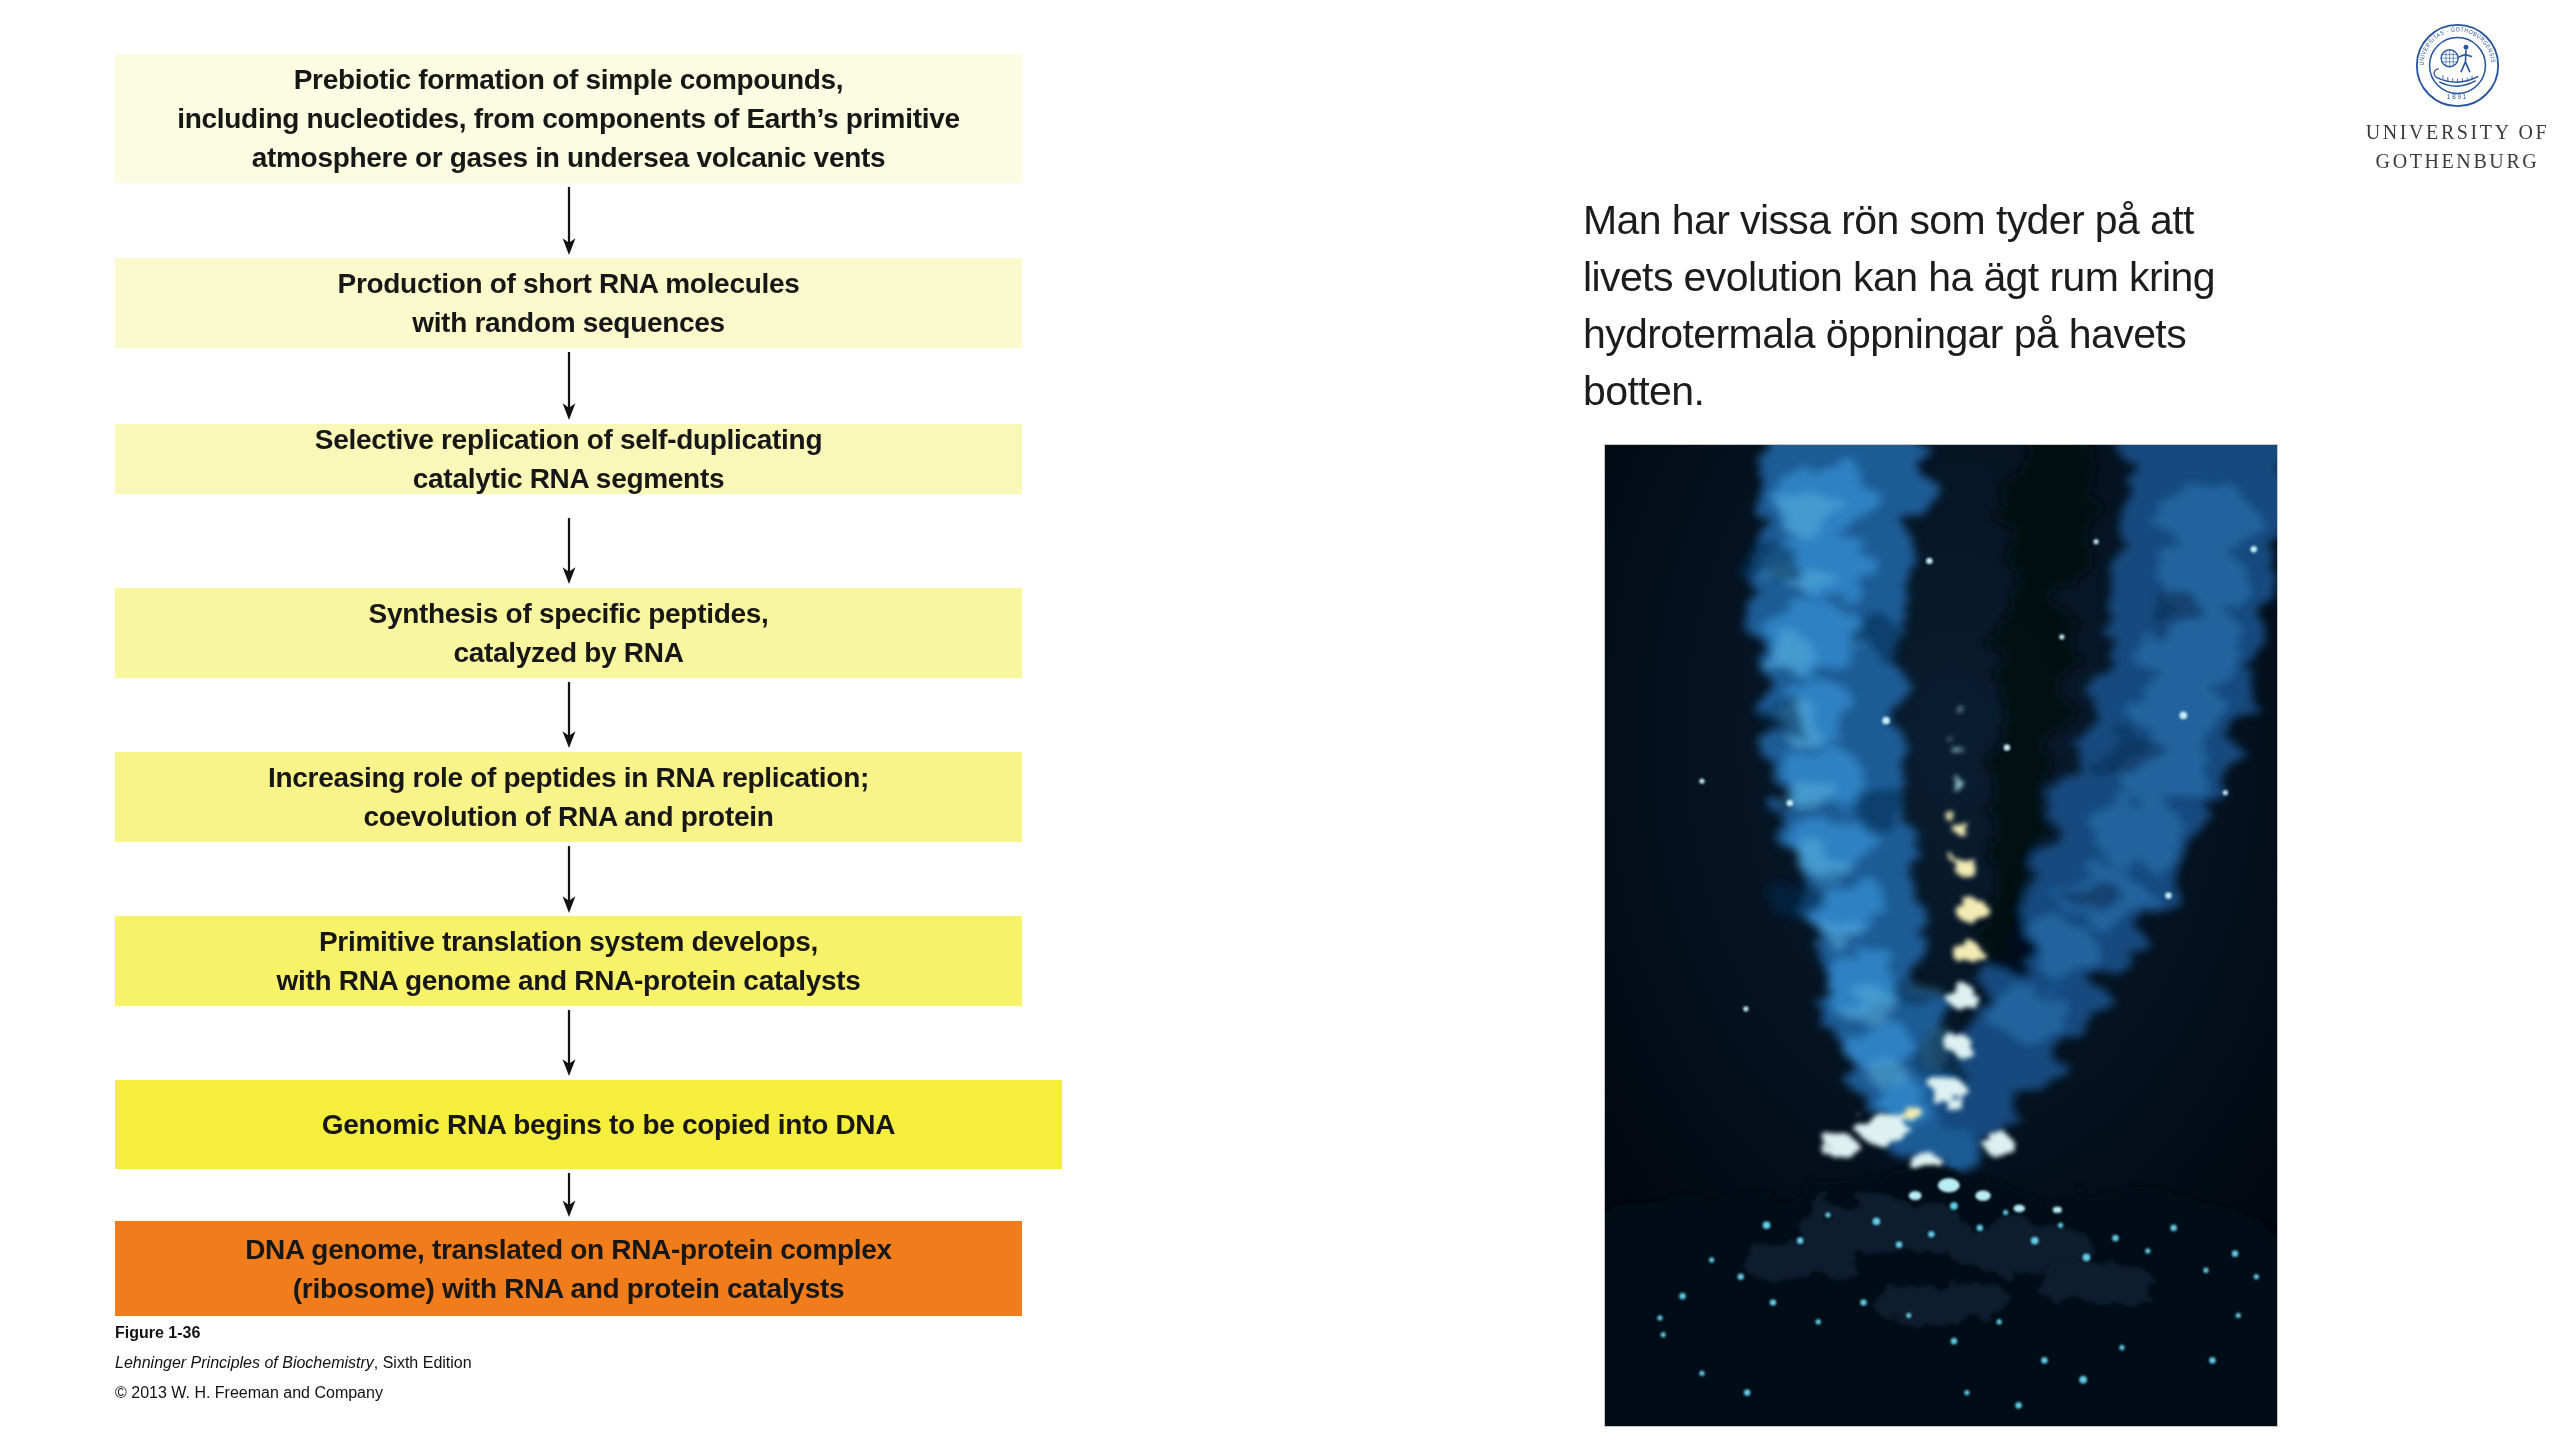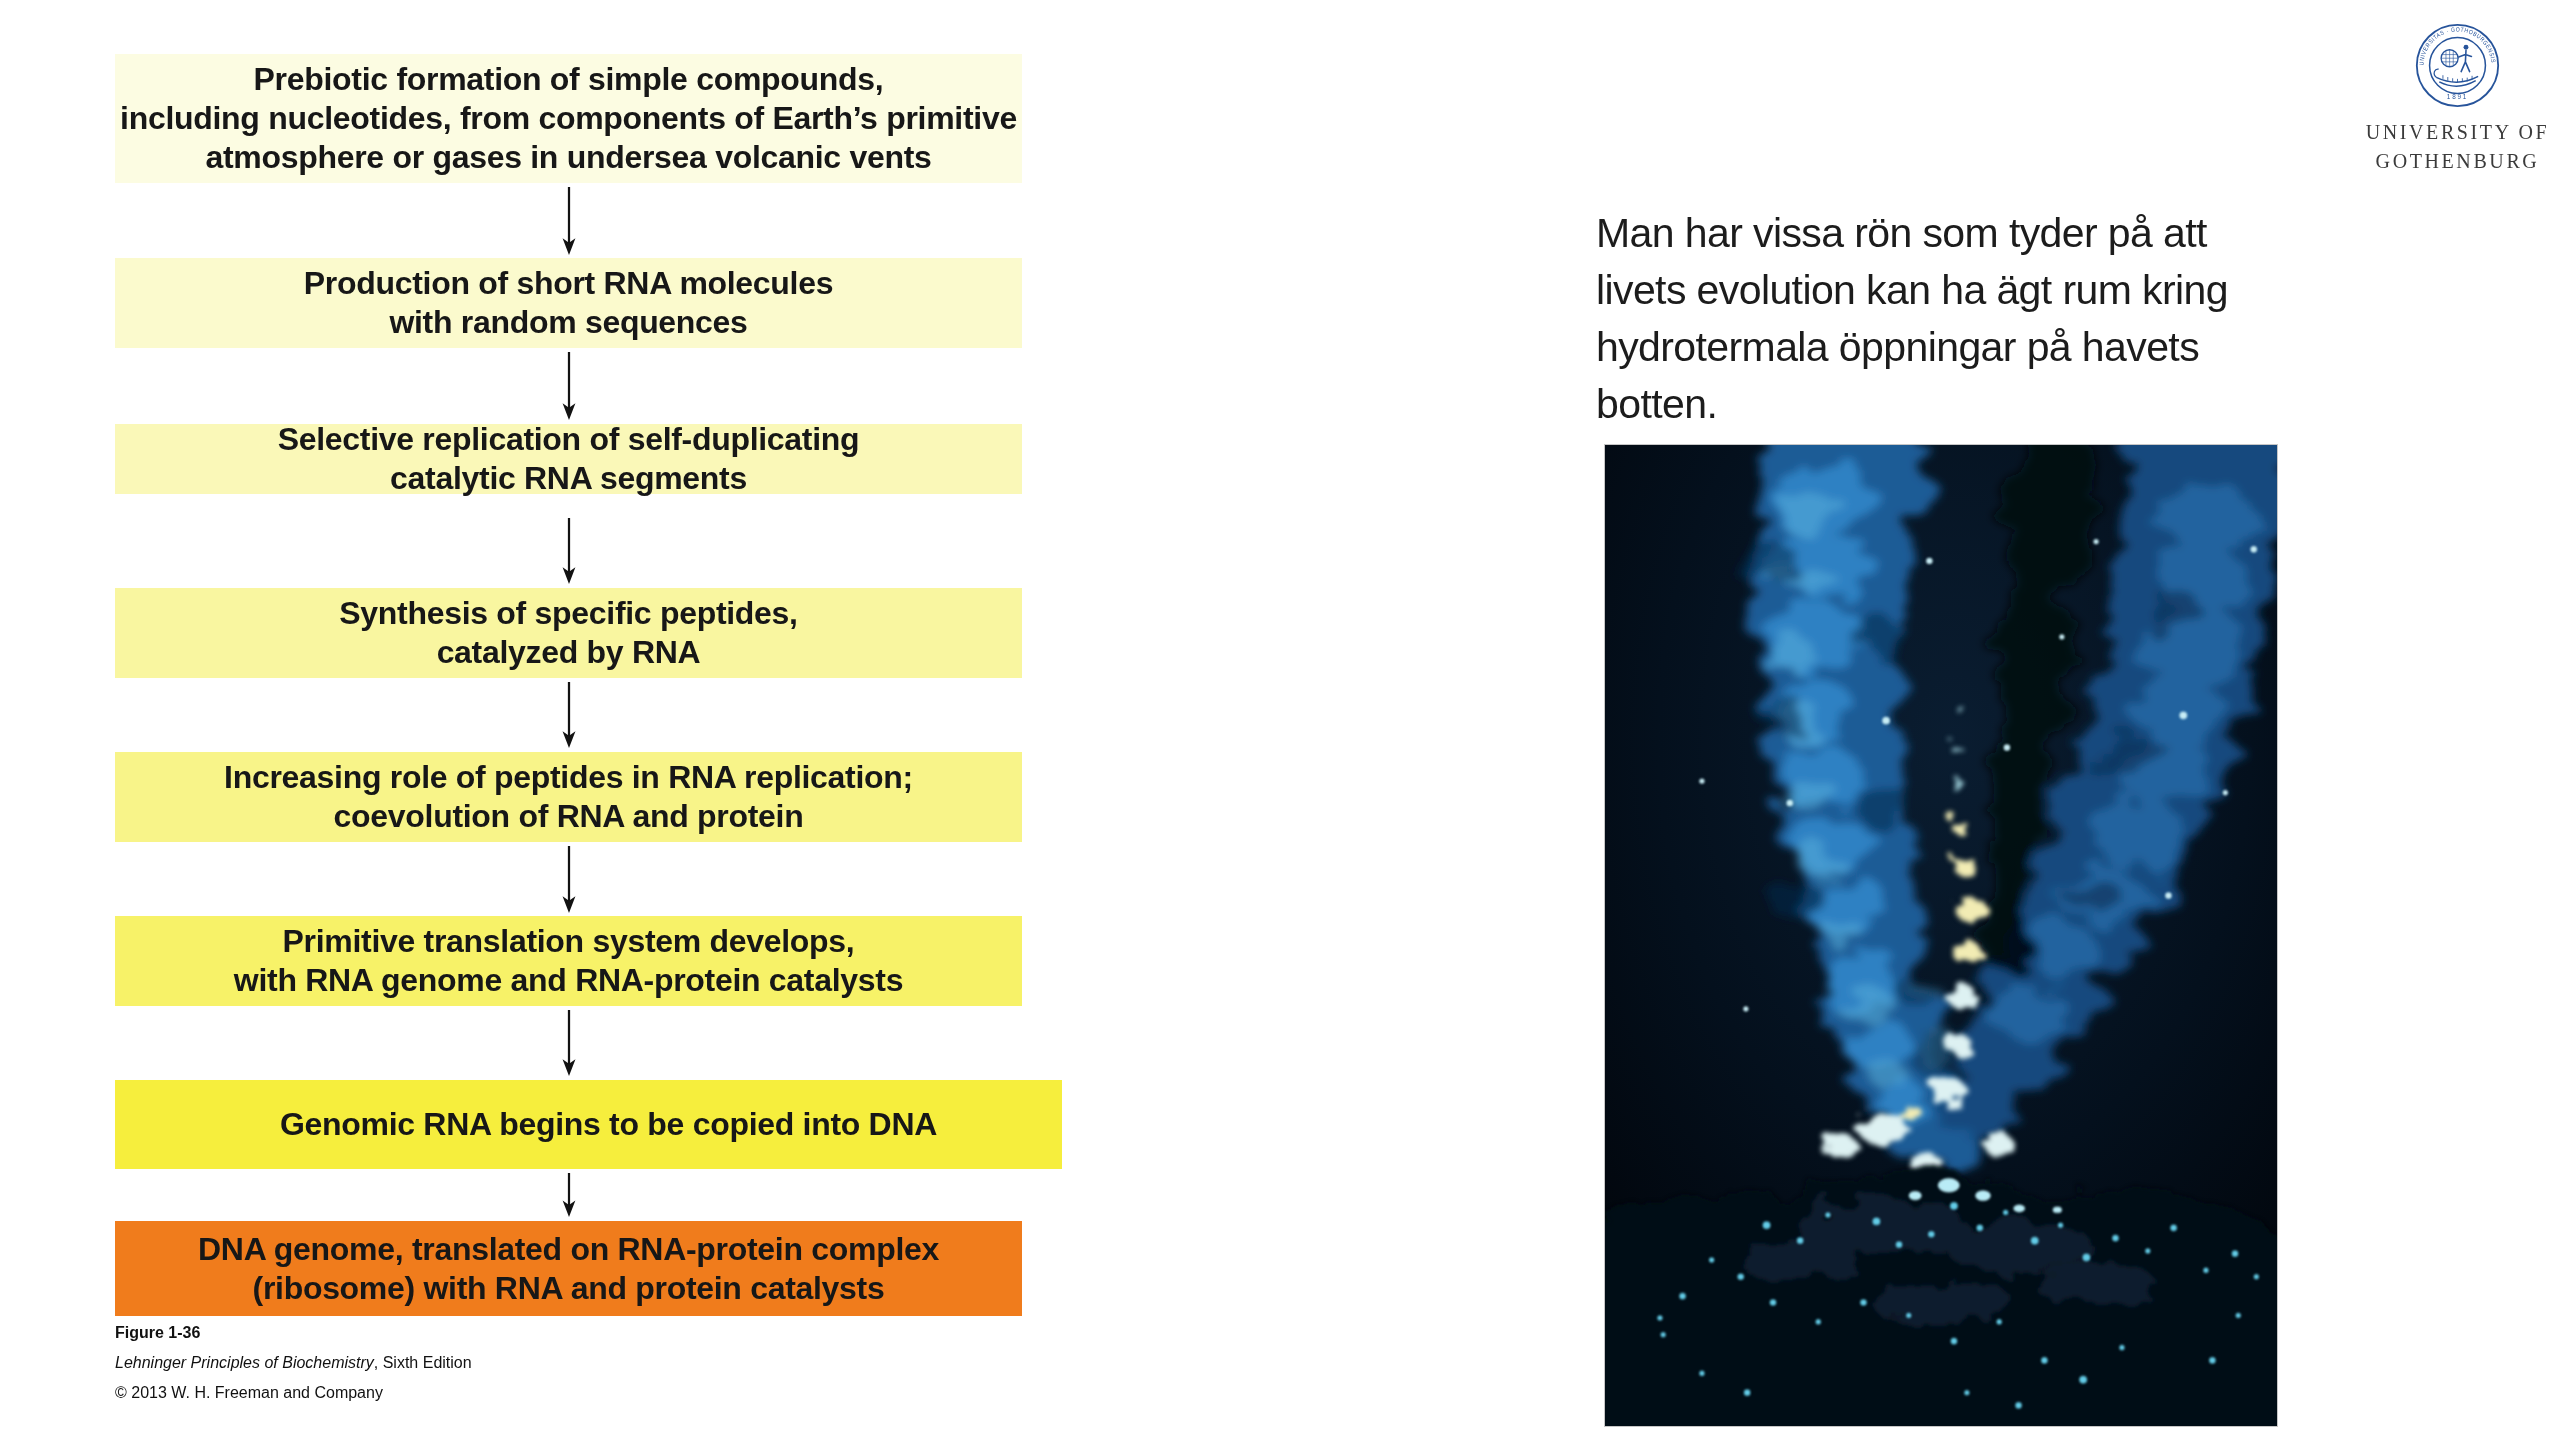--- a/index.html
+++ b/index.html
@@ -1,30 +1,30 @@
 <!DOCTYPE html>
 <html style="font-size:10.3px"><head>
 <meta charset="utf-8">
 <style>
   html,body{margin:0;padding:0}
   body{width:2576px;height:1449px;background:#ffffff;position:relative;overflow:hidden;
        font-family:"Liberation Sans",sans-serif;}
 
   
   .fc-box{position:absolute;left:115px;width:907px;display:flex;align-items:center;justify-content:center;
-          text-align:center;font-weight:bold;font-size:32px;line-height:39px;letter-spacing:-0.3px;
+          text-align:center;font-weight:bold;font-size:28px;line-height:39px;letter-spacing:-0.3px;
           color:#171717;white-space:pre-line}
   .fc-arrow{position:absolute;left:556px}
 
   .credits{position:absolute;left:115px;top:1318px;font-size:16px;line-height:30px;color:#111}
   .credits .fig{font-weight:bold}
   .credits .it{font-style:italic}
 
   
-  .para{position:absolute;left:1583px;top:192px;width:760px;margin:13px;font-size:41px;line-height:57px;
+  .para{position:absolute;left:1583px;top:192px;width:760px;margin:0;font-size:41px;line-height:57px;
         letter-spacing:-0.6px;color:#1c1c1c;white-space:pre-line}
 
   .photo{position:absolute;left:1604px;top:444px;width:672px;height:981px;margin:0;
          border:0.6px solid #c6c6c6;background:#04080c;overflow:hidden}
   .photo svg{display:block}
 
   
   .gu{position:absolute;left:2351px;top:23px;width:213px;text-align:center}
   .gu-seal{display:block;margin:0 auto;width:85px;height:85px}
   .gu-name{margin-top:10.3px;font-family:"Liberation Serif",serif;font-size:20px;line-height:29px;

